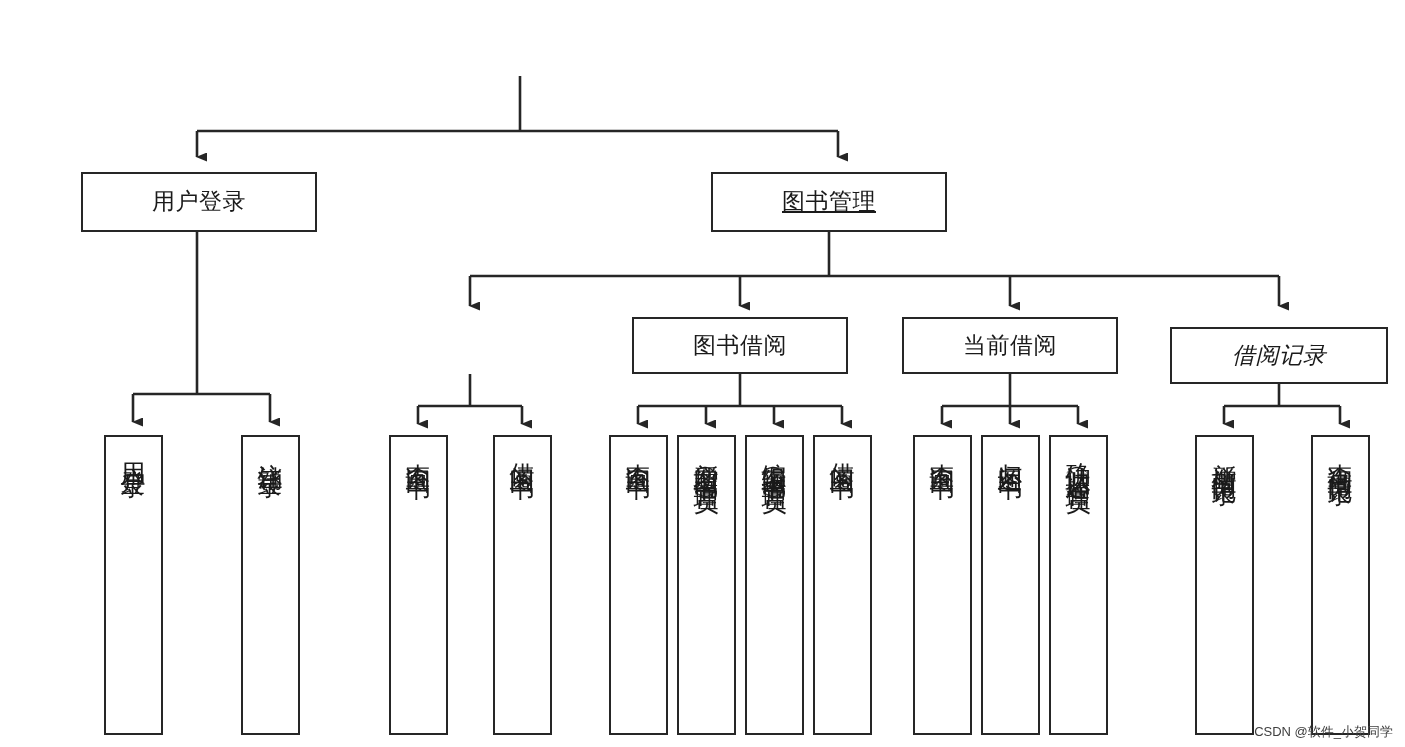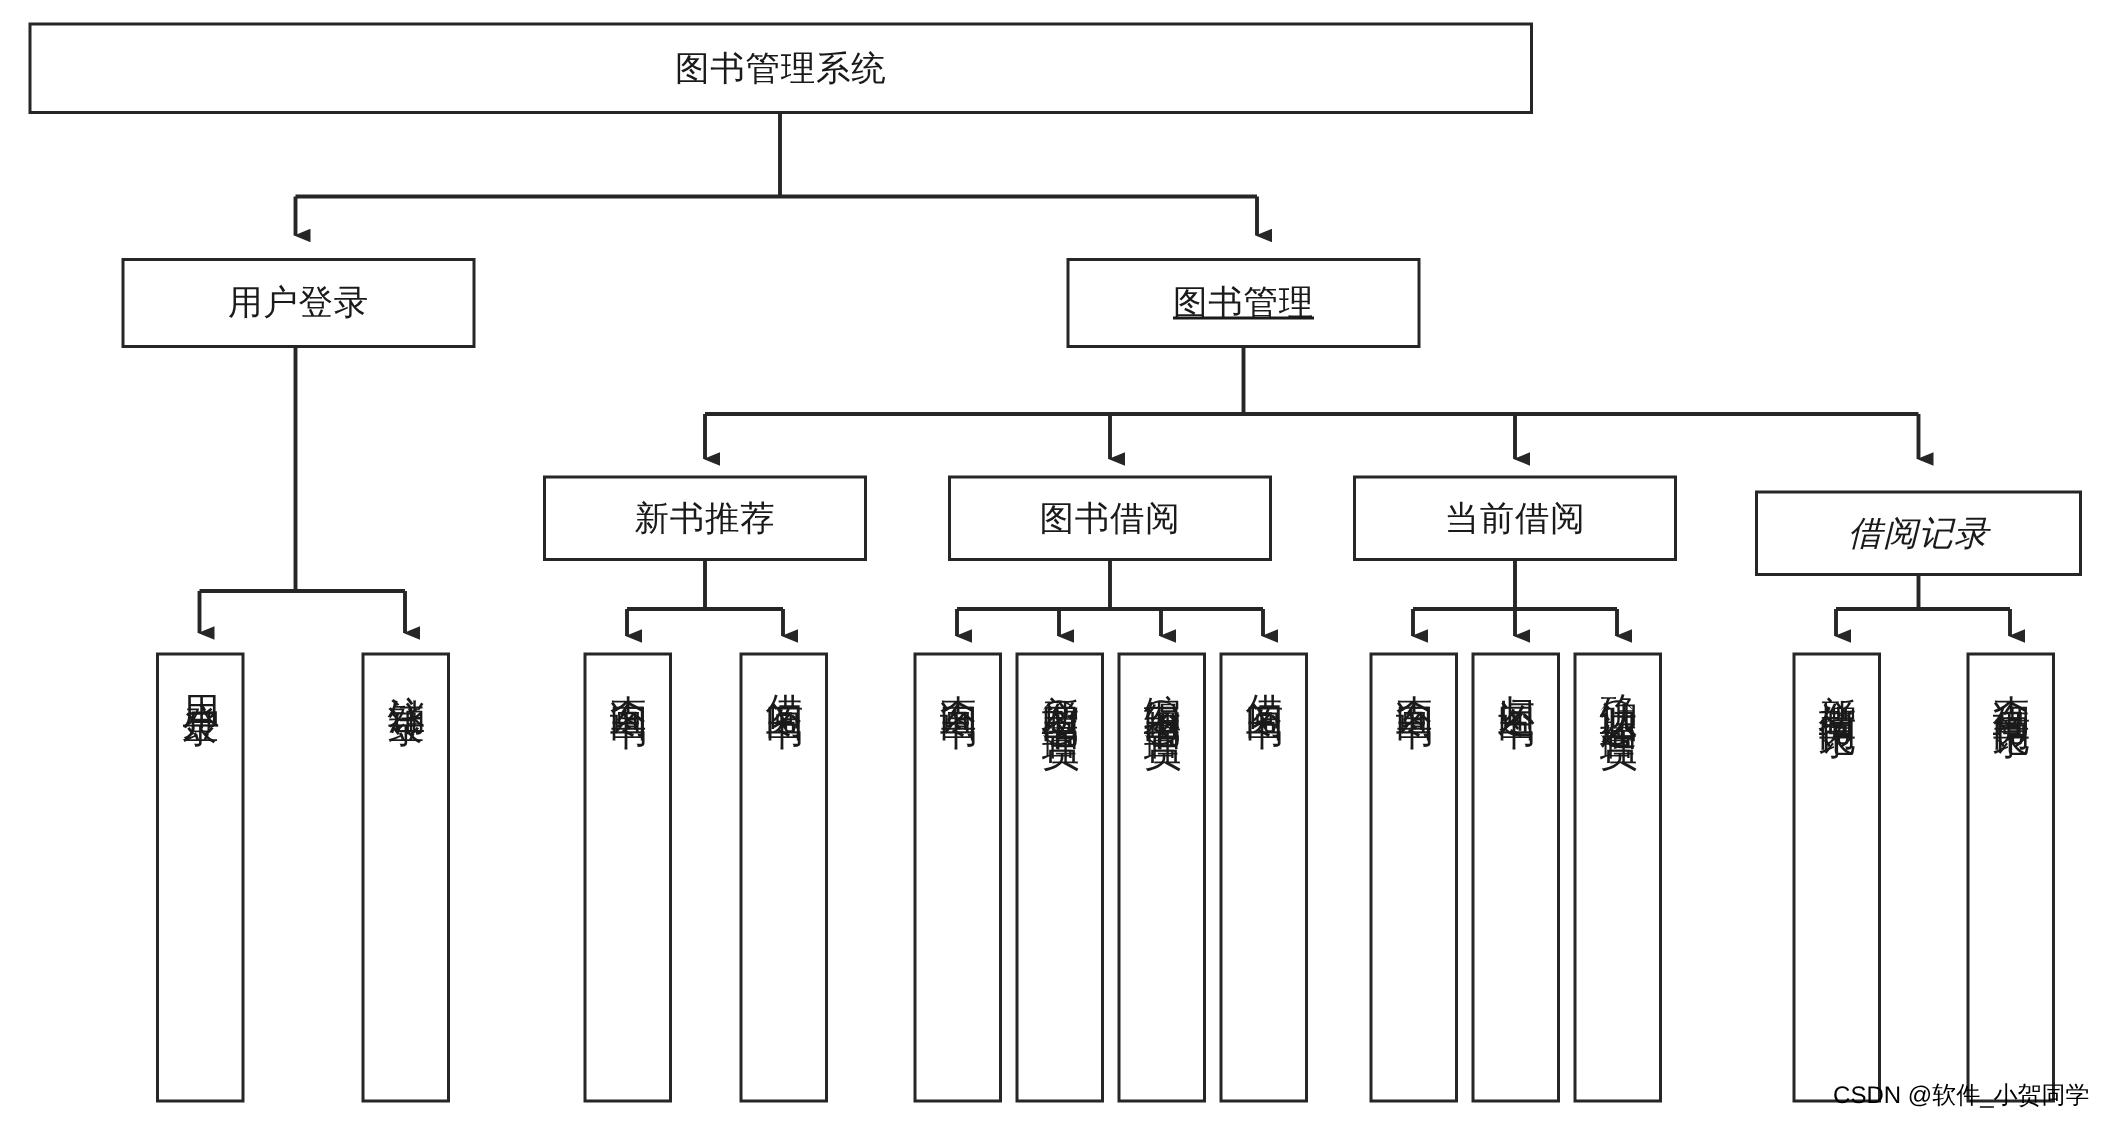--- a/index.html
+++ b/index.html
@@ -56,22 +56,22 @@
     text-orientation: upright;
     font-size: 25px;
     letter-spacing: 4px;
     white-space: nowrap;
   }
   .watermark {
     position: absolute;
     right: 12px;
     bottom: 6px;
     font-family: "Liberation Sans", "DejaVu Sans", sans-serif;
-    font-size: 16px;
-    color: #000000;
+    font-size: 13px;
+    color: #404040;
     white-space: nowrap;
     pointer-events: none;
   }
 </style>
 </head>
 <body>
 
 <div id="diagram-root">
 
   <svg class="diagram-canvas" viewBox="0 0 1405 747">
@@ -117,34 +117,28 @@
       <path d="M1010,406 L1010,424" marker-end="url(#arrowhead)"></path>
       <path d="M1078,406 L1078,424" marker-end="url(#arrowhead)"></path>
 
       <path d="M1279,374 L1279,406"></path>
       <path d="M1224,406 L1340,406"></path>
       <path d="M1224,406 L1224,424" marker-end="url(#arrowhead)"></path>
       <path d="M1340,406 L1340,424" marker-end="url(#arrowhead)"></path>
     </g>
   </svg>
 
-  <div class="node-box node-horizontal" style="left:19px; top:15px; width:1003px; height:61px;">
-    <span class="node-label">图书管理系统</span>
-  </div>
 
   <div class="node-box node-horizontal" style="left:81px; top:172px; width:236px; height:60px;">
     <span class="node-label">用户登录</span>
   </div>
   <div class="node-box node-horizontal" style="left:711px; top:172px; width:236px; height:60px;text-decoration:underline;">
     <span class="node-label">图书管理</span>
   </div>
 
-  <div class="node-box node-horizontal" style="left:362px; top:317px; width:216px; height:57px;">
-    <span class="node-label">新书推荐</span>
-  </div>
   <div class="node-box node-horizontal" style="left:902px; top:317px; width:216px; height:57px;">
     <span class="node-label">当前借阅</span>
   </div>
   <div class="node-box node-horizontal" style="left:632px; top:317px; width:216px; height:57px;">
     <span class="node-label">图书借阅</span>
   </div>
   <div class="node-box node-horizontal" style="left:1170px; top:327px; width:218px; height:57px;font-style:italic;">
     <span class="node-label">借阅记录</span>
   </div>
 

